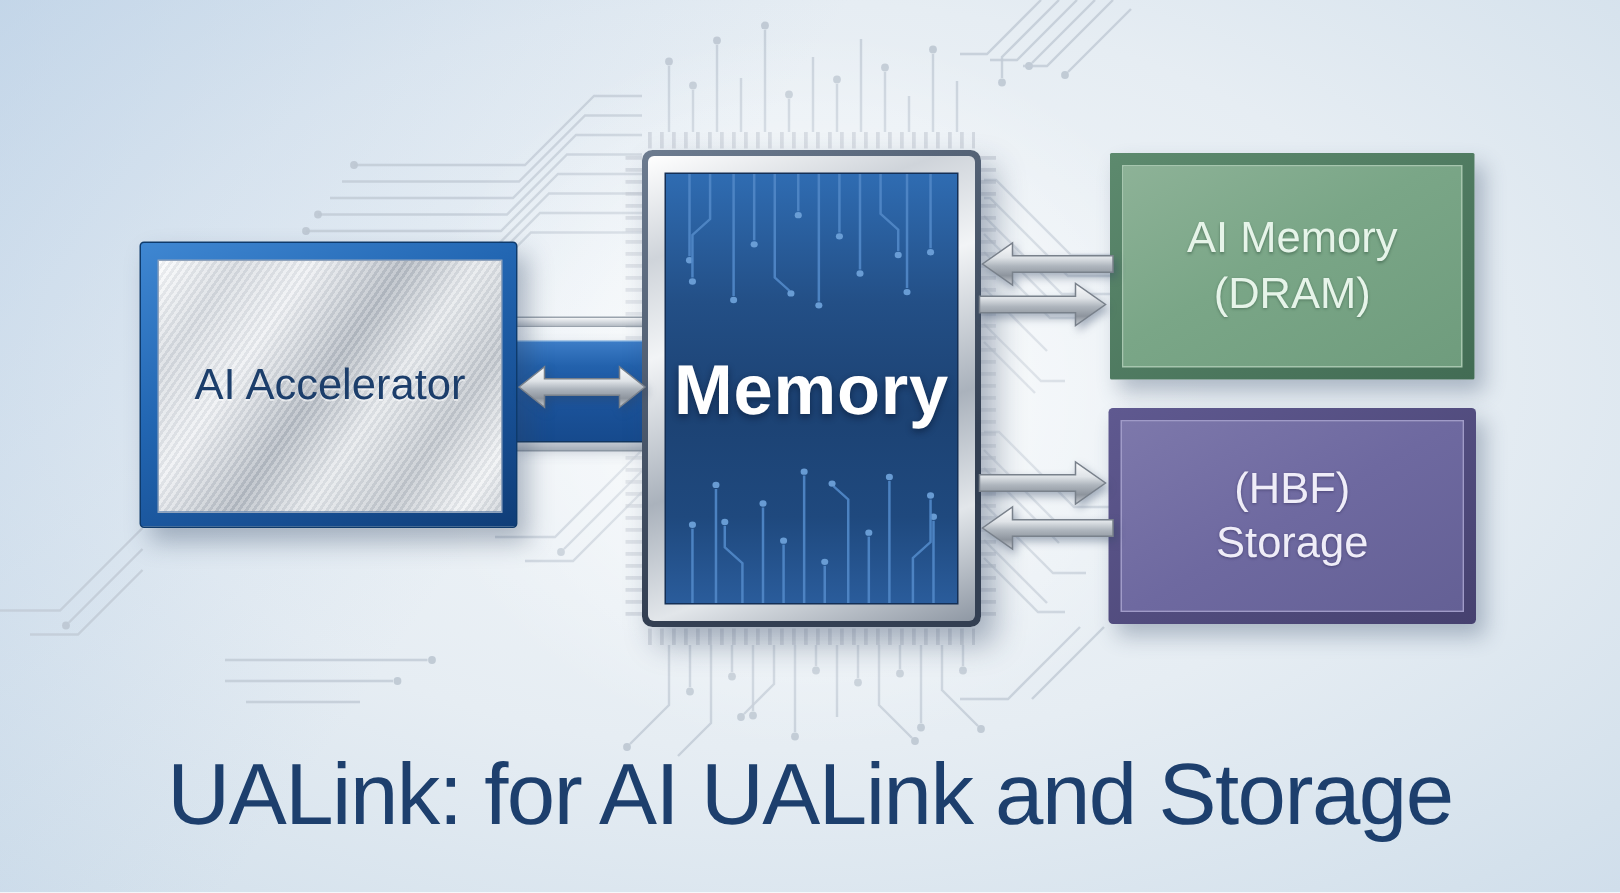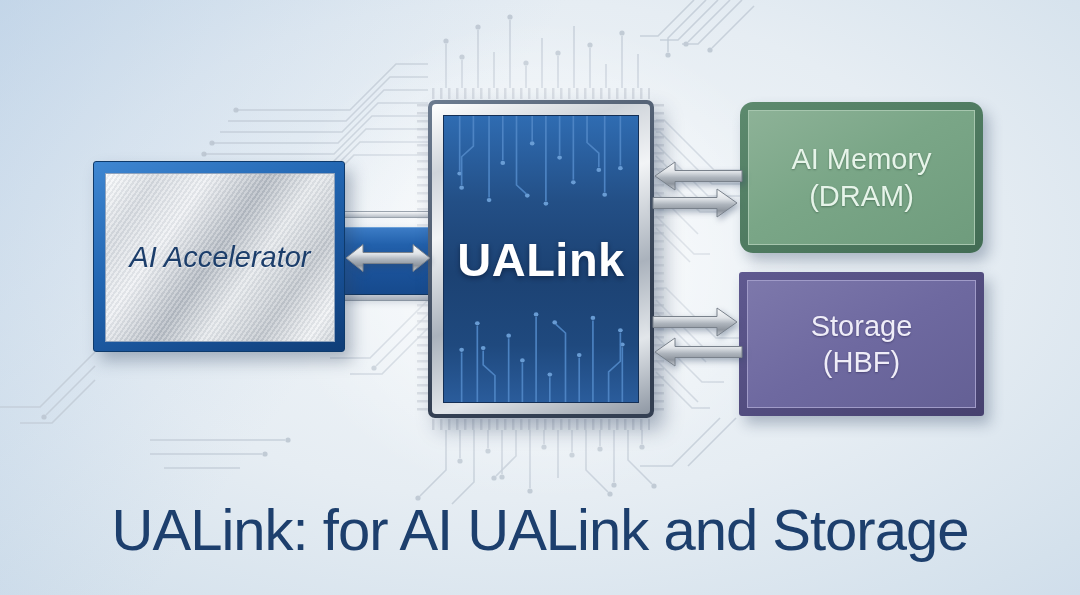--- a/index.html
+++ b/index.html
@@ -22,21 +22,20 @@
     background:linear-gradient(155deg,#3f87d2 0%,#2266b2 40%,#174e92 75%,#0f3d77 100%);
     border:1px solid #0e3a6b; border-radius:3px; padding:11px; box-sizing:border-box;
     box-shadow:7px 9px 16px rgba(45,65,95,0.35); z-index:2;
   }
   .accel-inner {
     width:100%; height:100%; display:flex; flex-direction:column; align-items:center; justify-content:center;
     background:
       repeating-linear-gradient(125deg, rgba(255,255,255,0.22) 0 2px, rgba(115,125,138,0.10) 2px 4px),
       linear-gradient(125deg,#fbfcfd 0%,#d8dce1 15%,#eef0f3 30%,#b4bac2 48%,#e6e9ec 62%,#c2c7cd 78%,#f0f2f4 92%,#cdd2d7 100%);
     border:1px solid #8fa3bd;
-    font-style:italic;
   }
   .accel-inner .lbl {
     color:#1c3e6b; font-size:29px; line-height:1.22; text-align:center;
     text-shadow:0 1px 0 rgba(255,255,255,0.55);
   }
 
   
   .bridge {
     position:absolute; left:340px; top:227px; width:94px; height:66px;
     background:linear-gradient(180deg,#3c7cc6 0%,#2261ac 25%,#1b539b 60%,#164a8d 100%);
@@ -66,21 +65,21 @@
   .hub-label {
     color:#ffffff; font-size:47px; font-weight:bold; letter-spacing:0.5px;
     text-shadow:0 2px 5px rgba(0,10,30,0.45); position:relative; z-index:2;
   }
   .chipsvg { position:absolute; left:0; width:100%; height:115px; z-index:1; }
   .chipsvg.top { top:0; } .chipsvg.bot { bottom:0; transform:rotate(180deg); }
 
   
   .mem {
     position:absolute; left:740px; top:102px; width:243px; height:151px;
-    background:linear-gradient(150deg,#5d8a6e,#426c54); padding:8px; box-sizing:border-box; border-radius:13px;
+    background:linear-gradient(150deg,#5d8a6e,#426c54); padding:8px; box-sizing:border-box; border-radius:1px;
     box-shadow:6px 8px 14px rgba(50,70,100,0.33); z-index:2;
   }
   .mem-inner {
     width:100%; height:100%; box-sizing:border-box; border:1px solid #a6c6ae;
     background:linear-gradient(150deg,#8db297 0%,#7aa687 45%,#6f9c7d 100%);
     display:flex; flex-direction:column; align-items:center; justify-content:center;
   }
   .mem-inner .lbl { color:#e6f4e9; font-size:29px; line-height:1.25; text-align:center; text-shadow:0 1px 2px rgba(25,55,38,0.4); }
 
   .sto {
@@ -295,36 +294,36 @@
             <circle class="chip-dot" cx="118" cy="47" r="2.4"></circle>
           <path class="chip-path" d="M132 0 V72"></path>
             <circle class="chip-dot" cx="132" cy="75" r="2.4"></circle>
           <path class="chip-path" d="M146 0 V30 L158 42 V58"></path>
             <circle class="chip-dot" cx="158" cy="61" r="2.4"></circle>
           <path class="chip-path" d="M164 0 V86"></path>
             <circle class="chip-dot" cx="164" cy="89" r="2.4"></circle>
           <path class="chip-path" d="M180 0 V56"></path>
             <circle class="chip-dot" cx="180" cy="59" r="2.4"></circle>
         </svg>
-        <div class="hub-label">UALink</div>
+        <div class="hub-label">Memory</div>
       </div>
     </div>
   </div>
 
   <div class="mem">
     <div class="mem-inner">
       <div class="lbl">AI Memory</div>
       <div class="lbl">(DRAM)</div>
     </div>
   </div>
 
   <div class="sto">
     <div class="sto-inner">
+      <div class="lbl">(HBF)</div>
       <div class="lbl">Storage</div>
-      <div class="lbl">(HBF)</div>
     </div>
   </div>
 
   <svg id="arrows-layer" class="layer" viewBox="0 0 1080 595">
     <defs>
       <linearGradient id="metal" x1="0" y1="0" x2="0" y2="1">
         <stop offset="0" stop-color="#fbfcfd"></stop>
         <stop offset="0.35" stop-color="#dfe3e7"></stop>
         <stop offset="0.55" stop-color="#aeb5bd"></stop>
         <stop offset="0.78" stop-color="#8d949d"></stop>

